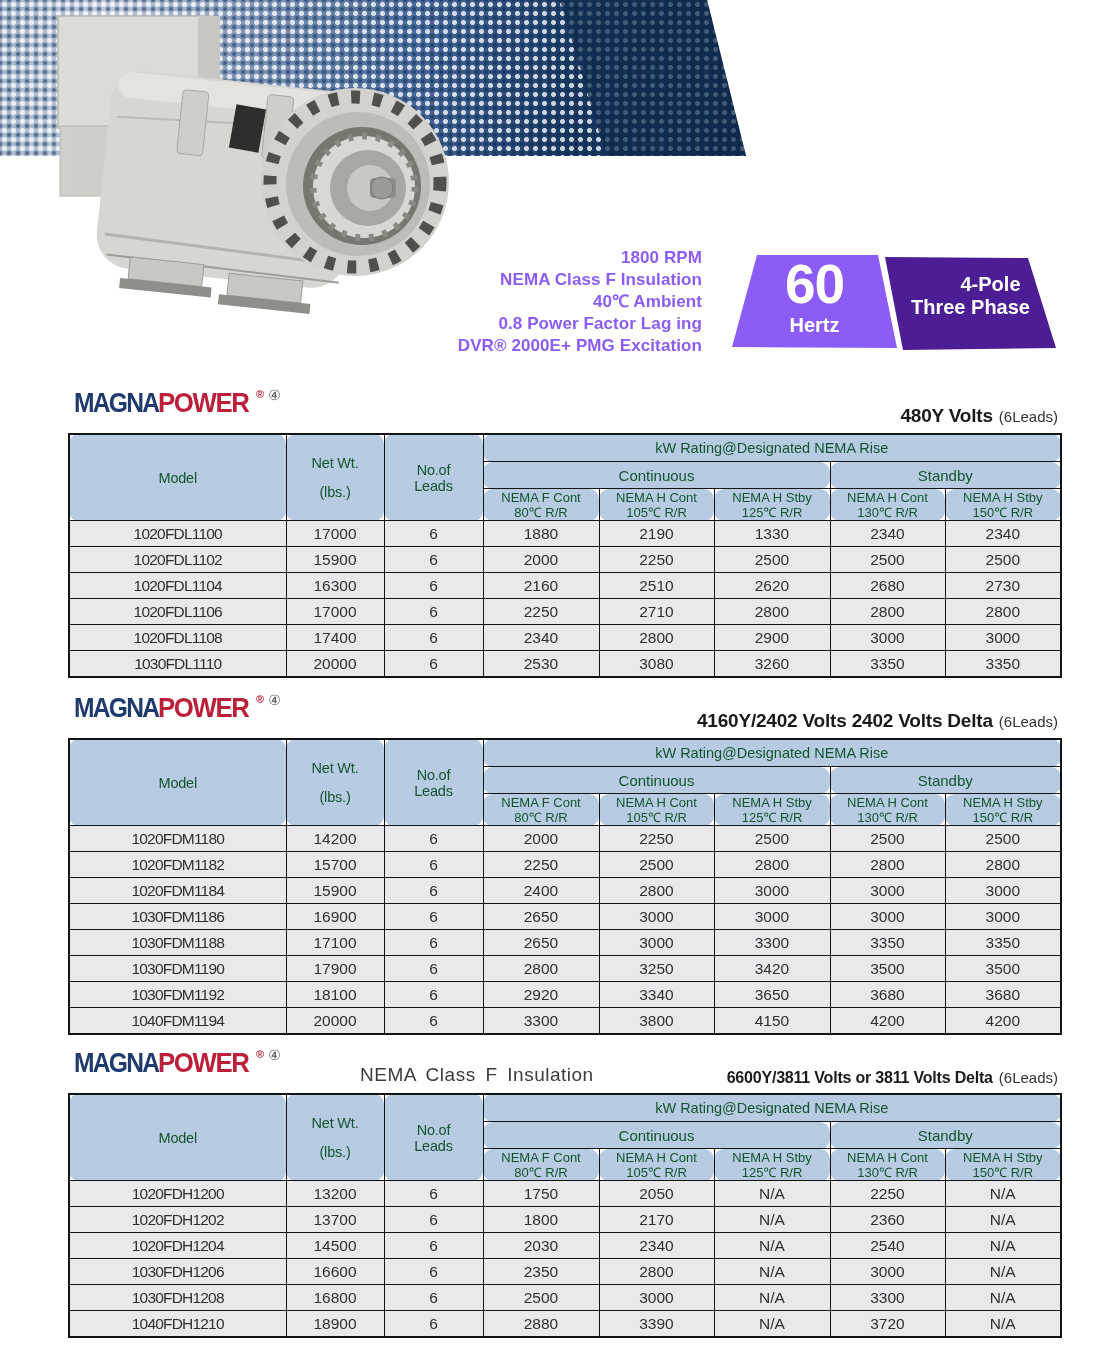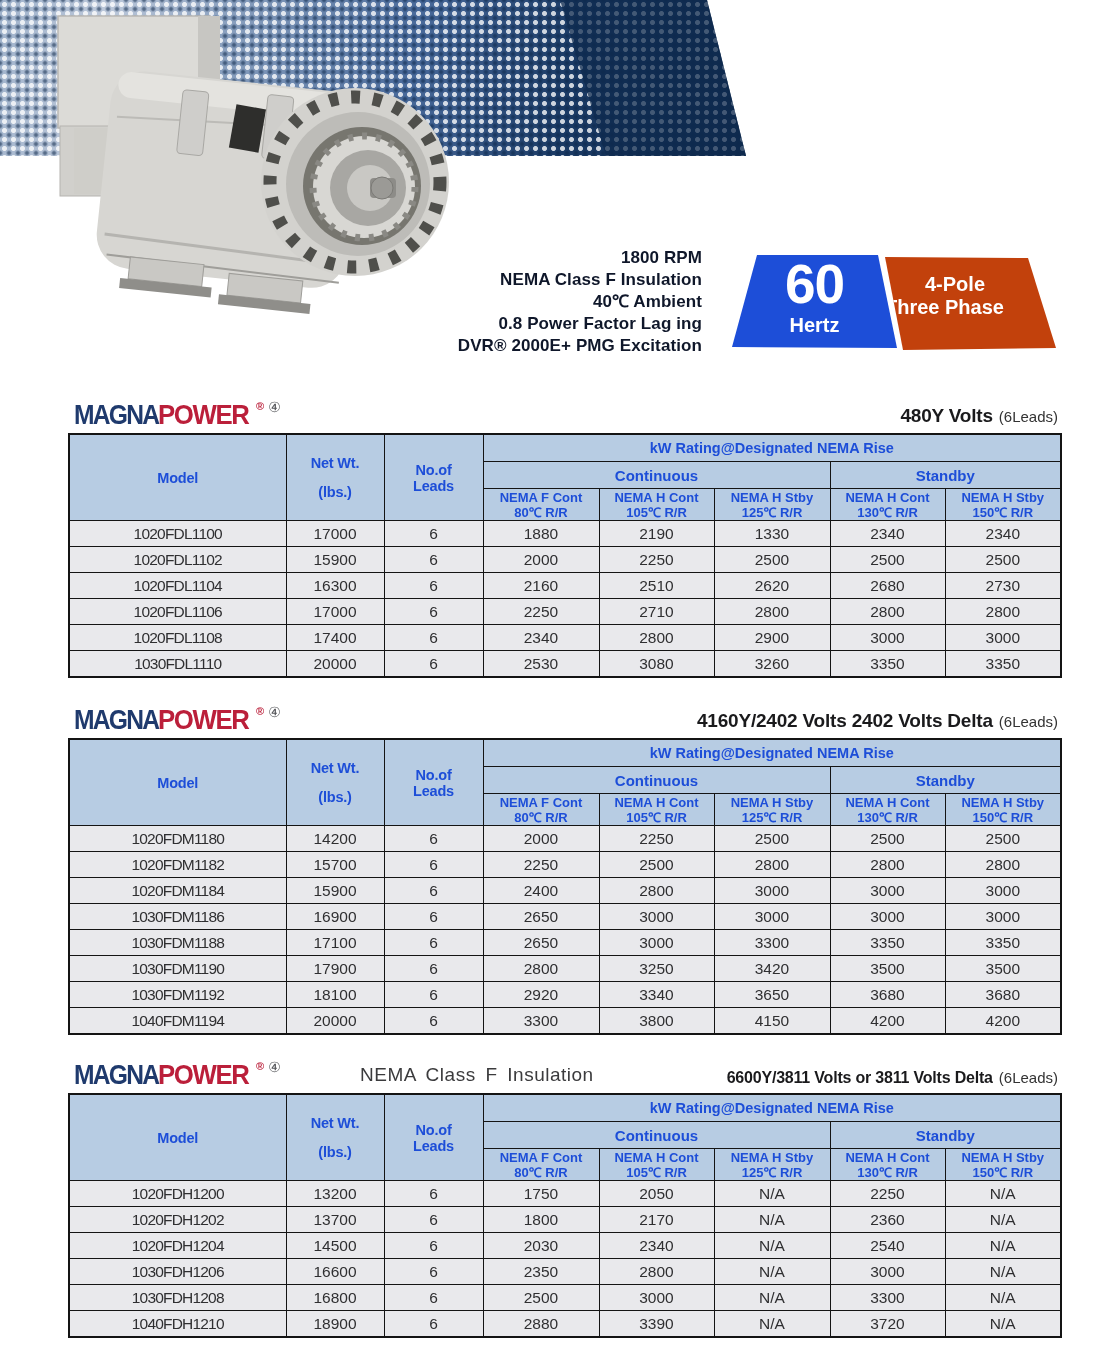--- a/index.html
+++ b/index.html
@@ -17,57 +17,57 @@
     background-position:0 0,4.5px 4.5px,0 0;}
   .banner-dark{position:absolute;left:0;top:0;width:746px;height:156px;
     clip-path:polygon(560px 0,707px 0,746px 156px,606px 156px);
     background:rgba(14,42,78,.72);}
 
   
   .machine{position:absolute;left:30px;top:10px;width:420px;height:350px;}
 
   
   .specs{position:absolute;left:418px;top:247px;width:284px;text-align:right;
-    font-weight:bold;color:#0f172a;font-size:17px;line-height:22px;letter-spacing:.1px;}
+    font-weight:bold;color:#8b5cf6;font-size:17px;line-height:22px;letter-spacing:.1px;}
 
   
   .badge-hz{position:absolute;left:732px;top:255px;width:165px;height:93px;
     clip-path:polygon(25px 0,146px 0,165px 93px,0 92px);
     color:#fff;text-align:center;}
   .hz-num{font-size:55px;font-weight:bold;line-height:56px;margin-top:1px;letter-spacing:-1px;}
   .hz-label{font-size:20px;font-weight:bold;line-height:22px;margin-top:2px;}
   .badge-pole{position:absolute;left:885px;top:257px;width:171px;height:93px;
     clip-path:polygon(0 0,143px 1px,171px 91px,18px 93px);
     color:#fff;font-weight:bold;font-size:20px;line-height:23px;}
   .pole-l1{margin:16px 0 0 40px;}
   .pole-l2{}
 
   
   .section{position:absolute;left:68px;width:992px;}
   .sec1{top:393px;} .sec2{top:698px;} .sec3{top:1053px;}
   .section-head{position:relative;height:40px;}
-  .logo{position:absolute;left:6px;bottom:2px;white-space:nowrap;}
+  .logo{position:absolute;left:6px;bottom:14px;white-space:nowrap;}
   .logo-magna{display:inline-block;transform:scaleX(.88);transform-origin:left bottom;
     font-weight:bold;font-size:28px;letter-spacing:-2px;color:#1f3a6d;}
   .logo-power{display:inline-block;transform:scaleX(.92);transform-origin:left bottom;
     font-weight:bold;font-size:28px;letter-spacing:-1.5px;color:#bb1f3a;margin-left:-12px;}
   .logo-reg{font-size:11px;color:#bb1f3a;vertical-align:14px;font-weight:bold;}
   .logo-cert{font-size:14px;color:#55565a;vertical-align:12px;margin-left:4px;}
   .sec-titles{position:absolute;right:2px;bottom:6px;white-space:nowrap;}
   .sec-title-strong{font-weight:bold;font-size:19px;color:#1a1a1c;letter-spacing:-.2px;}
   .sec3 .sec-title-strong{font-size:16px;}
   .sec-leads{font-size:15px;color:#333;margin-left:6px;}
   .pretitle{position:absolute;left:292px;bottom:7px;font-size:19px;color:#3b3b3d;
     word-spacing:4px;letter-spacing:.5px;}
 
   
   table.spec{border-collapse:collapse;table-layout:fixed;width:992px;
     border:2px solid #141414;}
   table.spec th,table.spec td{border:1px solid #141414;padding:0;overflow:hidden;}
-  table.spec thead th{background:#b7cce3;color:#1d4ed8;font-weight:bold;}
+  table.spec thead th{background:#b7cce3;color:#14532d;font-weight:normal;border-radius:10px;}
   th.h-big{font-weight:bold;font-size:17px;letter-spacing:-.2px;}
   th.h-big .gap{height:13px;}
   tr.hr1 th{height:26px;font-size:14.5px;}
   tr.hr2 th{height:26px;font-size:15px;}
   tr.hr3 th{height:31px;}
   th.h-sub{font-weight:bold;font-size:13px;line-height:15px;}
   table.spec tbody td{background:#e9e9ec;height:25px;text-align:center;
     font-size:15.5px;color:#2f2f31;}
   td.model-cell{letter-spacing:-.8px;color:#39393b;}
 </style>
@@ -115,26 +115,26 @@
   </svg>
 
   <div class="specs">
     <div>1800 RPM</div>
     <div>NEMA Class F Insulation</div>
     <div>40℃ Ambient</div>
     <div>0.8 Power Factor Lag ing</div>
     <div>DVR® 2000E+ PMG Excitation</div>
   </div>
 
-  <div class="badge-hz" style="background:#1d4ed8;">
+  <div class="badge-hz" style="background:#8b5cf6;">
     <div class="hz-num">60</div>
     <div class="hz-label">Hertz</div>
   </div>
 
-  <div class="badge-pole" style="background:#c2410c;">
+  <div class="badge-pole" style="background:#4c1d95;text-align:center;">
     <div class="pole-l1">4-Pole</div>
     <div class="pole-l2">Three Phase</div>
   </div>
 
   <div class="section sec1">
     <div class="section-head">
       <div class="logo">
         <span class="logo-magna">MAGNA</span><span class="logo-power">POWER</span><span class="logo-reg">®</span><span class="logo-cert">④</span>
       </div>
       <div class="sec-titles">

